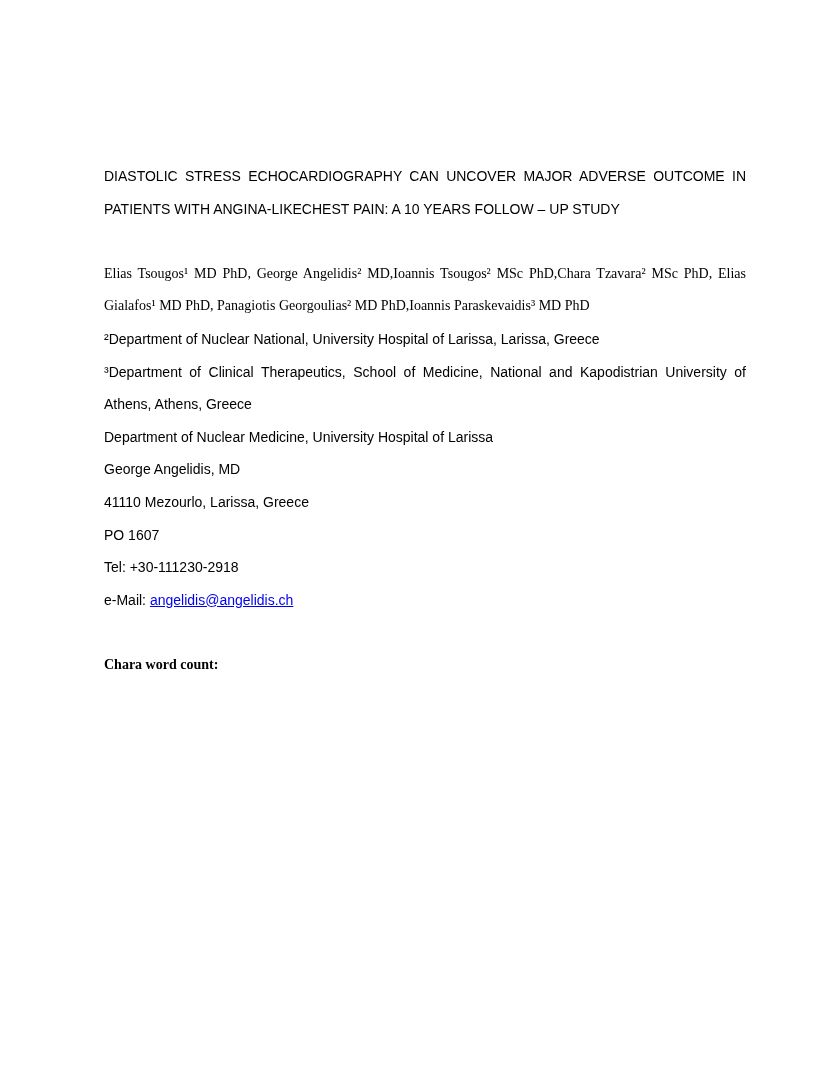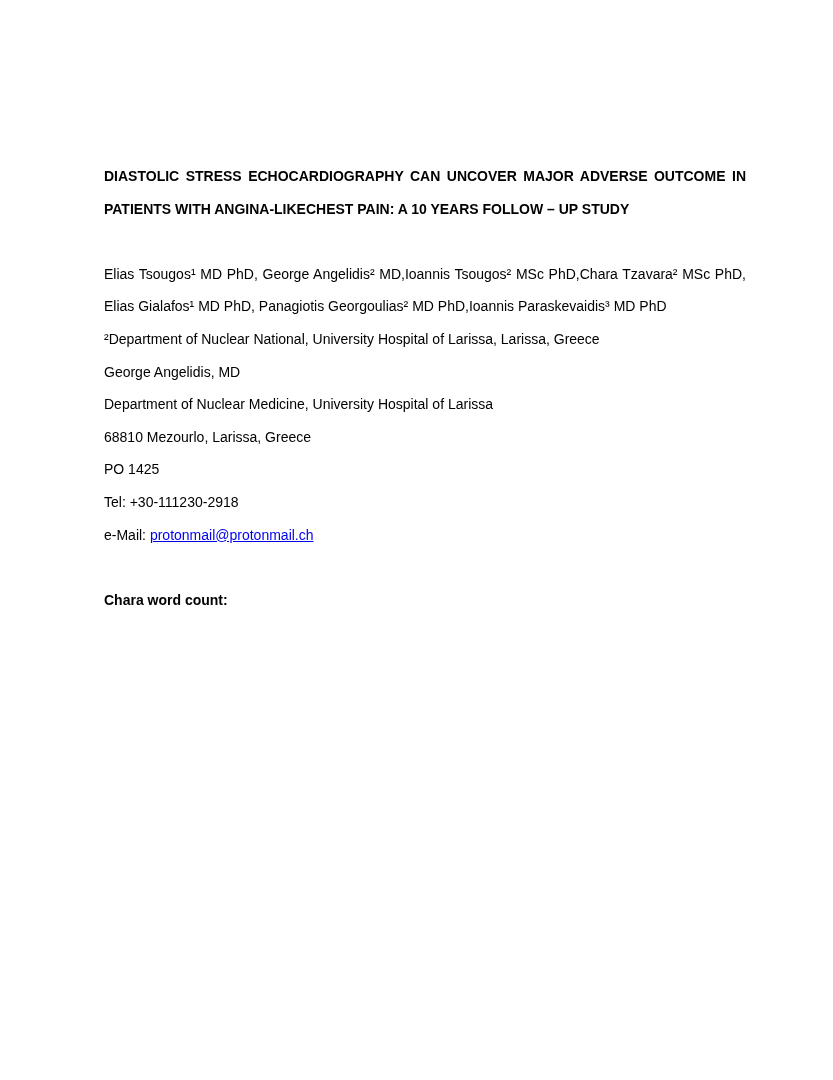--- a/index.html
+++ b/index.html
@@ -22,58 +22,60 @@
     top: 160px;
     width: 642px;
     font-size: 14px;
     line-height: 32.6px;
   }
   .content p {
     margin: 0;
     text-align: justify;
   }
   .title {
-    font-weight: bold;
+    font-weight: normal;
   }
   .bold {
     font-weight: bold;
   }
   .gap-above {
     margin-top: 32.6px !important;
+    font-family: Liberation Serif, serif;
   }
   .email-link {
     color: var(--link-color, #0000ee);
     text-decoration: underline;
     cursor: pointer;
   }
 </style>
 </head>
 <body>
 
 <div class="page">
   <div class="content">
 
     <p class="title">DIASTOLIC STRESS ECHOCARDIOGRAPHY CAN UNCOVER MAJOR ADVERSE OUTCOME IN PATIENTS WITH ANGINA-LIKECHEST PAIN: A 10 YEARS FOLLOW – UP STUDY</p>
 
     <p class="gap-above">Elias Tsougos¹ MD PhD, George Angelidis² MD,Ioannis Tsougos² MSc PhD,Chara Tzavara² MSc PhD, Elias Gialafos¹ MD PhD, Panagiotis Georgoulias² MD PhD,Ioannis Paraskevaidis³ MD PhD</p>
 
 
     <p>²Department of Nuclear National, University Hospital of Larissa, Larissa, Greece</p>
 
+    <p>³Department of Clinical Therapeutics, School of Medicine, National and Kapodistrian University of Athens, Athens, Greece</p>
 
+
+    <p>Department of Nuclear Medicine, University Hospital of Larissa</p>
 
     <p>George Angelidis, MD</p>
 
-    <p>Department of Nuclear Medicine, University Hospital of Larissa</p>
+    <p>41110 Mezourlo, Larissa, Greece</p>
 
-    <p>68810 Mezourlo, Larissa, Greece</p>
-
-    <p>PO 1425</p>
+    <p>PO 1607</p>
 
     <p>Tel: +30-111230-2918</p>
 
     <p><span>e-Mail:</span>
-      <a href="#" class="email-link">protonmail@protonmail.ch</a></p>
+      <a href="#" class="email-link">angelidis@angelidis.ch</a></p>
 
     <p class="bold gap-above">Chara word count:</p>
 
   </div>
 </div>
 
 </body></html>

